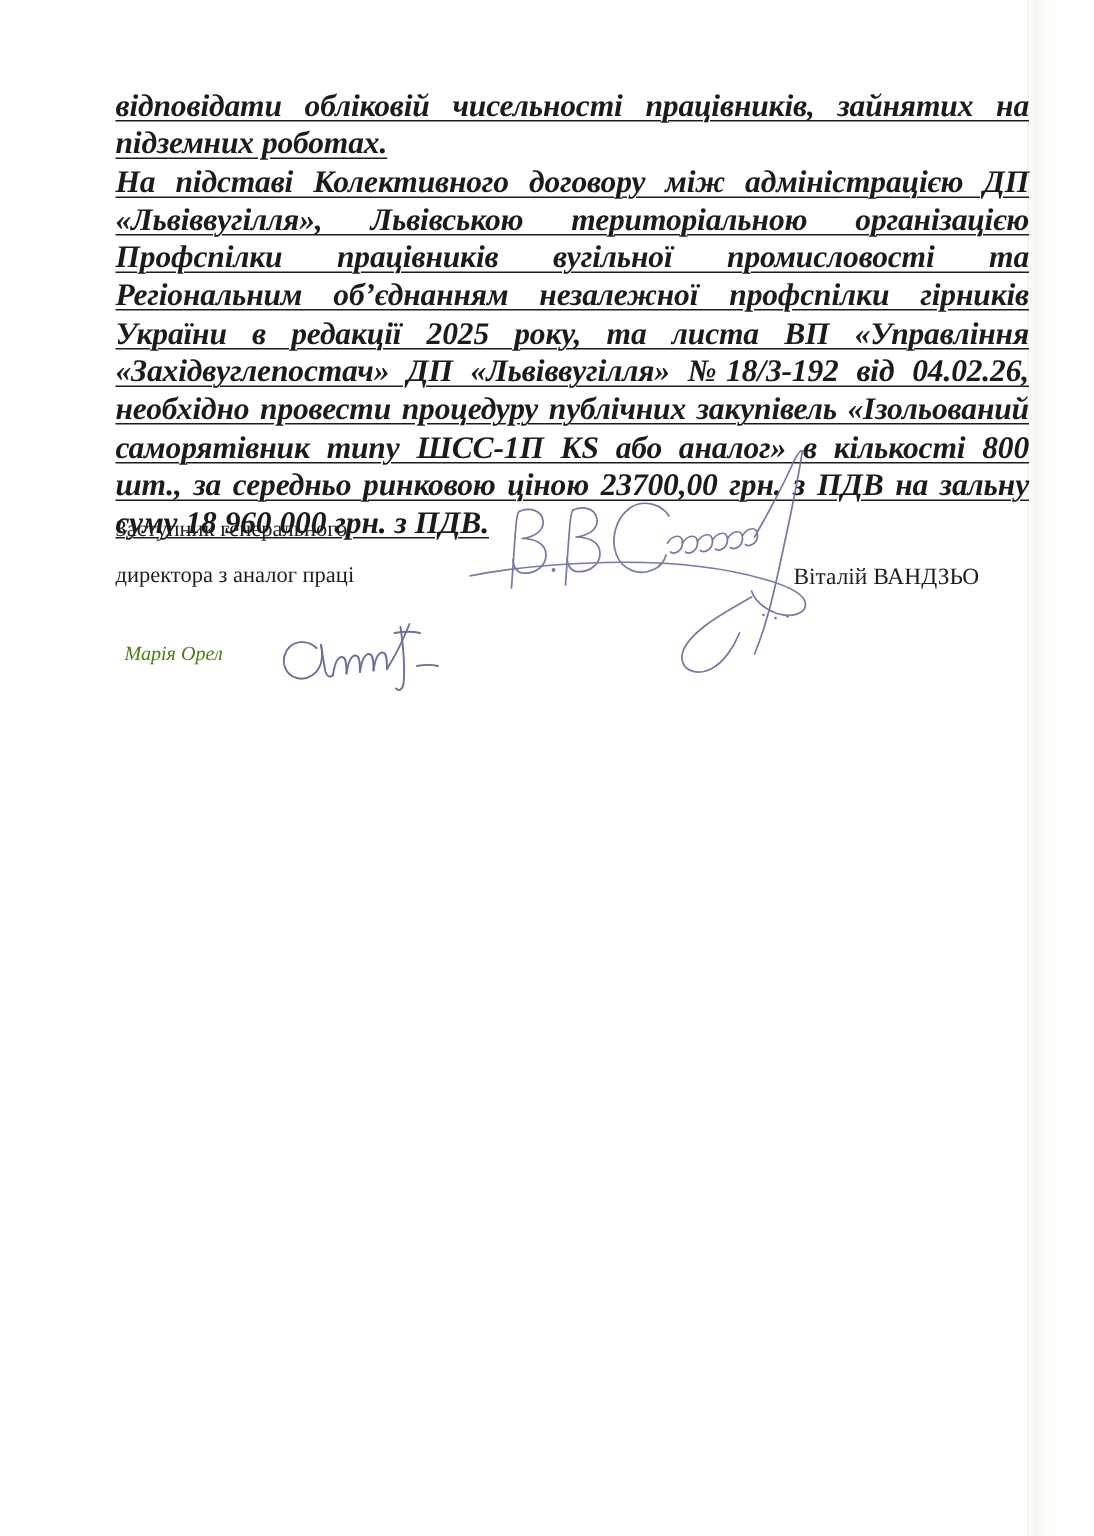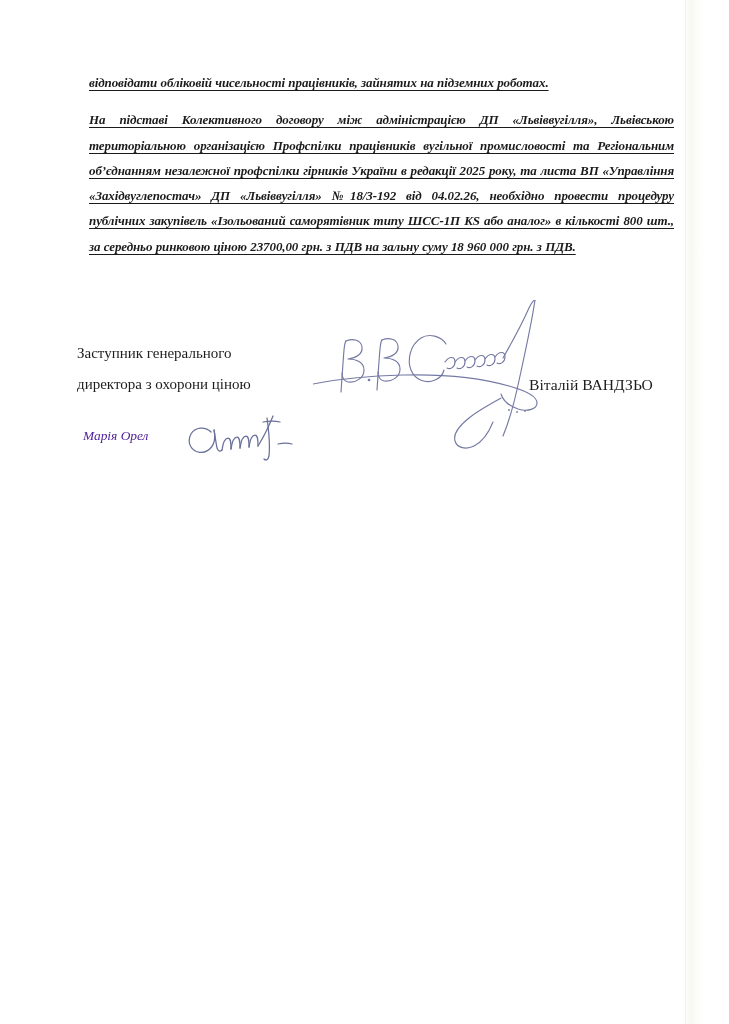--- a/index.html
+++ b/index.html
@@ -48,22 +48,22 @@
   }
 
   
   .body-block {
     position: absolute;
     top: 58px;
     left: 0;
     width: 609px;
   }
   .para {
-    margin: 12px;
-    font-size: 13px;
+    margin: 0;
+    font-size: 21px;
     line-height: 25.3px;
     font-weight: bold;
     font-style: italic;
     color: #1b1b1b;
     text-align: justify;
     text-justify: inter-word;
     text-decoration: underline;
     text-underline-offset: 3px;
     text-decoration-thickness: 1px;
     letter-spacing: -0.1px;
@@ -122,21 +122,21 @@
     width: 300px;
     height: 46px;
   }
   .prepared-name {
     position: absolute;
     left: 0;
     top: 4px;
     font-size: 13.4px;
     font-style: italic;
     font-weight: normal;
-    color: #4c1d95;
+    color: #4d7c0f;
     white-space: nowrap;
   }
   .prepared-ink {
     position: absolute;
     left: 98px;
     top: -14px;
     width: 120px;
     height: 52px;
     pointer-events: none;
   }
@@ -151,21 +151,21 @@
 
   <div class="body-block">
     <p class="para last-line-left">відповідати обліковій чисельності працівників, зайнятих на підземних роботах.</p>
     <p class="para last-line-left">На підставі Колективного договору між адміністрацією  ДП «Львіввугілля», Львівською територіальною організацією Профспілки працівників вугільної промисловості та Регіональним об’єднанням незалежної профспілки гірників України  в редакції 2025 року, та листа ВП «Управління «Західвуглепостач» ДП «Львіввугілля» №18/3-192  від  04.02.26,  необхідно  провести  процедуру публічних закупівель «Ізольований саморятівник типу ШСС-1П  KS або аналог» в кількості 800 шт., за середньо ринковою ціною 23700,00 грн. з ПДВ на зальну суму  18 960 000 грн. з ПДВ.</p>
   </div>
 
   <div class="sign-block">
 
     <div class="sign-role">
       <span>Заступник генерального</span>
-      <span class="line2">директора з охорони ціною</span>
+      <span class="line2">директора з аналог праці</span>
     </div>
 
     <svg class="signature-ink" viewBox="0 0 260 160">
       <g fill="none" stroke="#6a6f9c" stroke-width="1.15" stroke-linecap="round" stroke-linejoin="round" opacity="0.92">
 
         <path d="M28,92 C29,78 30,62 31,50 C31.5,45 32,42 33,41"></path>
         <path d="M33,41 C40,38 48,40 49,47 C50,54 43,58 35,59 C43,59 51,62 51,70 C51,78 43,83 35,82 C31,81 29,77 29,73"></path>
 
         <circle cx="56" cy="80" r="1.3" fill="#6a6f9c" stroke="none"></circle>
 

